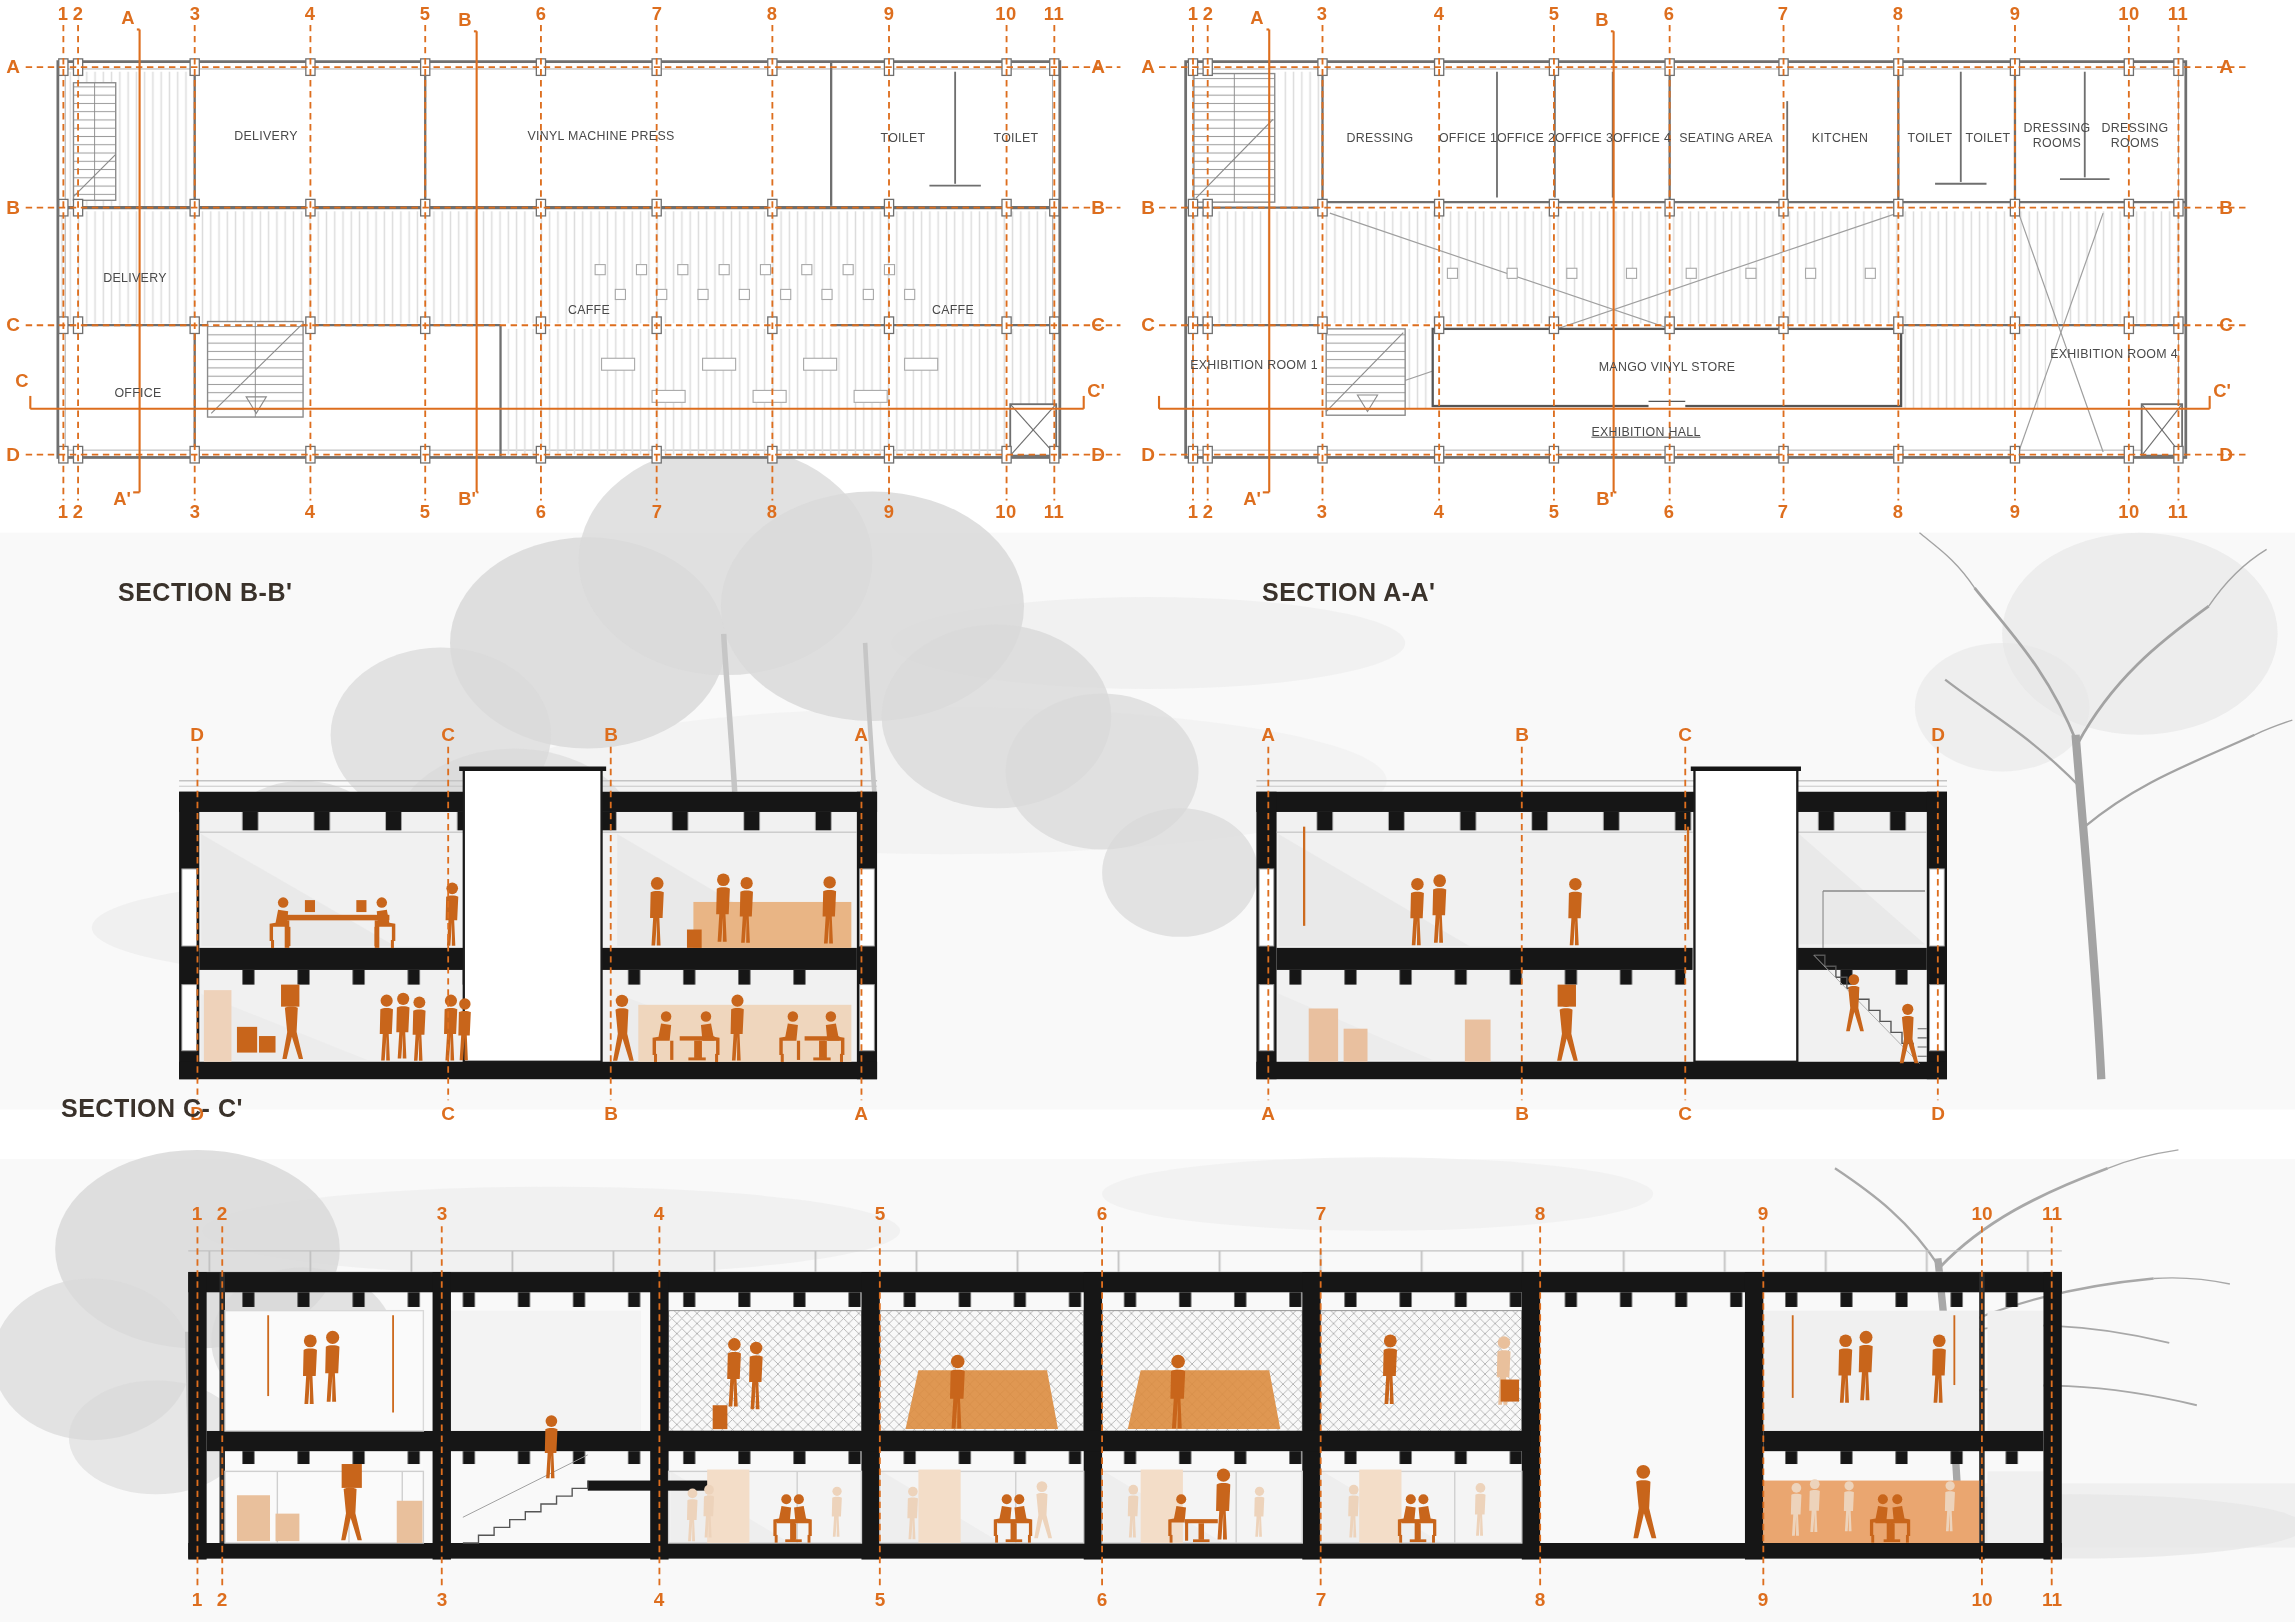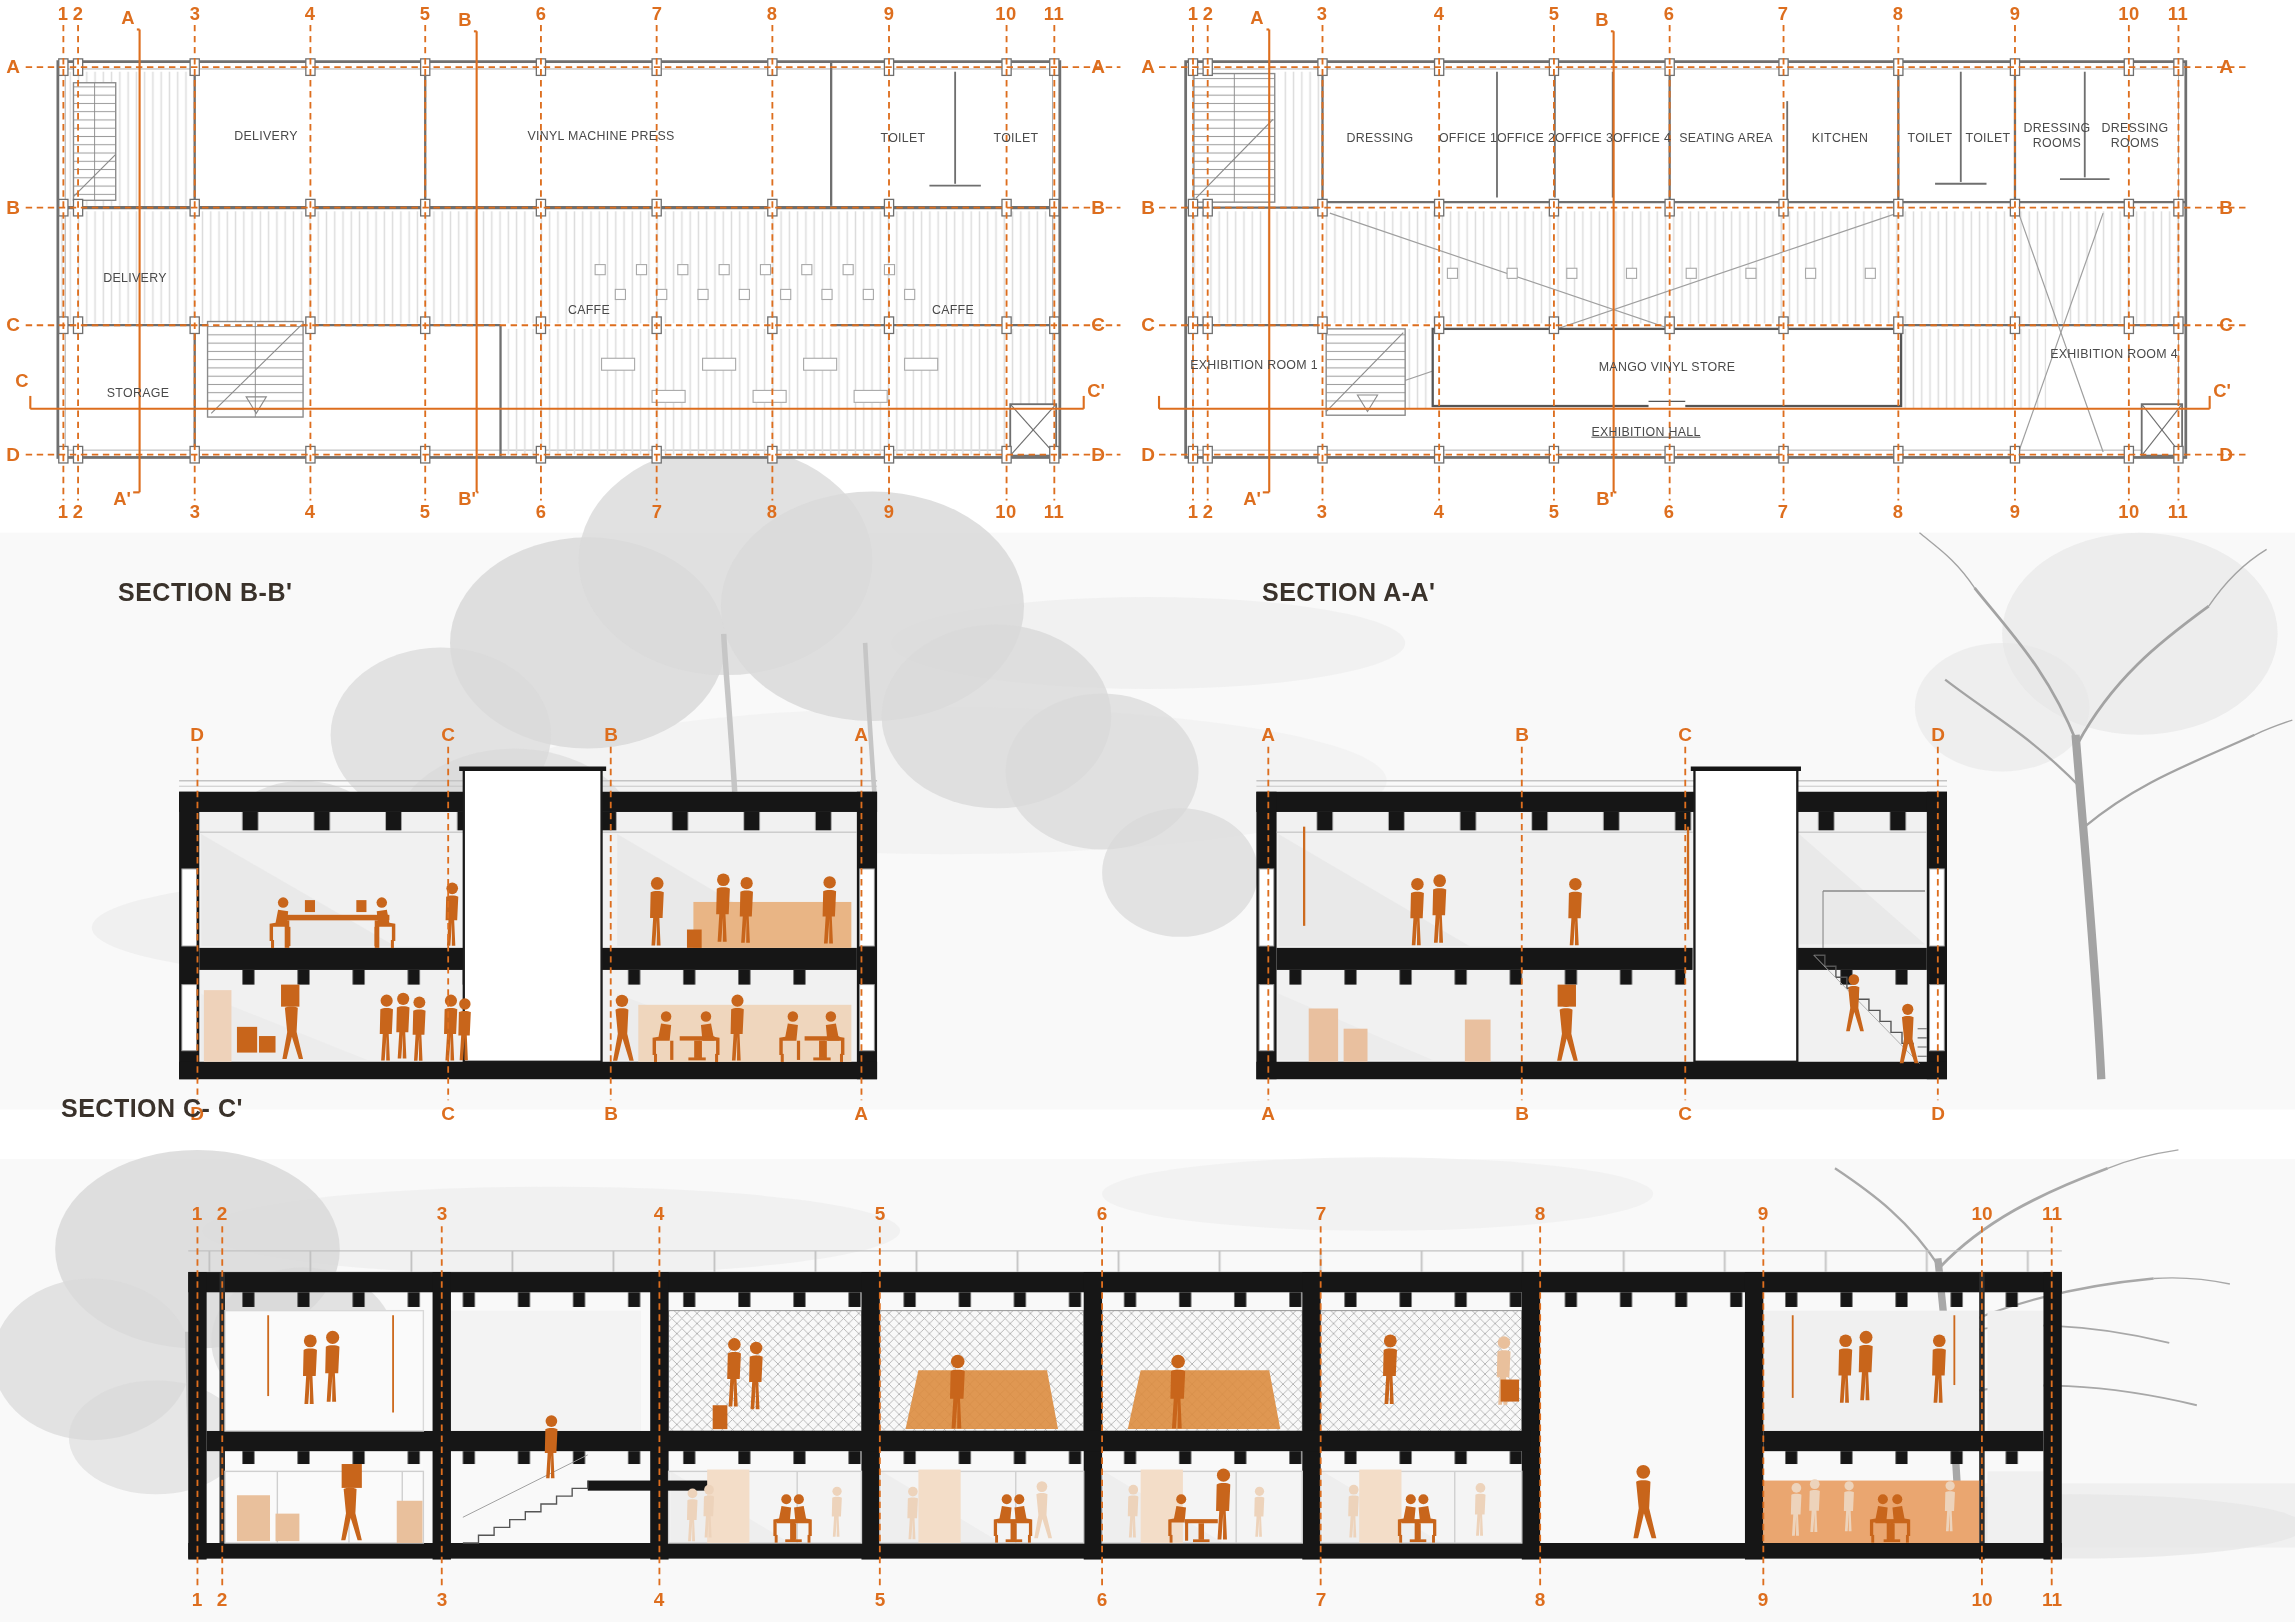--- a/index.html
+++ b/index.html
@@ -690,21 +690,21 @@
       <span class="gcut" style="left: 467px; top: 499px;">B'</span>
       <span class="gcut" style="left: 22px; top: 381px;">C</span>
       <span class="gcut" style="left: 1096px; top: 391px;">C'</span>
       <span class="room" style="left: 266px; top: 136px;">DELIVERY</span>
       <span class="room" style="left: 601px; top: 136px;">VINYL MACHINE PRESS</span>
       <span class="room" style="left: 903px; top: 138px;">TOILET</span>
       <span class="room" style="left: 1016px; top: 138px;">TOILET</span>
       <span class="room" style="left: 135px; top: 278px;">DELIVERY</span>
       <span class="room" style="left: 589px; top: 310px;">CAFFE</span>
       <span class="room" style="left: 953px; top: 310px;">CAFFE</span>
-      <span class="room" style="left: 138px; top: 393px;">STORAGE</span>
+      <span class="room" style="left: 138px; top: 393px;">OFFICE</span>
       <span class="gnum" style="left: 1193px; top: 13.8px;">1</span>
       <span class="gnum" style="left: 1193px; top: 512px;">1</span>
       <span class="gnum" style="left: 1208px; top: 13.8px;">2</span>
       <span class="gnum" style="left: 1208px; top: 512px;">2</span>
       <span class="gnum" style="left: 1322px; top: 13.8px;">3</span>
       <span class="gnum" style="left: 1322px; top: 512px;">3</span>
       <span class="gnum" style="left: 1439px; top: 13.8px;">4</span>
       <span class="gnum" style="left: 1439px; top: 512px;">4</span>
       <span class="gnum" style="left: 1554px; top: 13.8px;">5</span>
       <span class="gnum" style="left: 1554px; top: 512px;">5</span>

